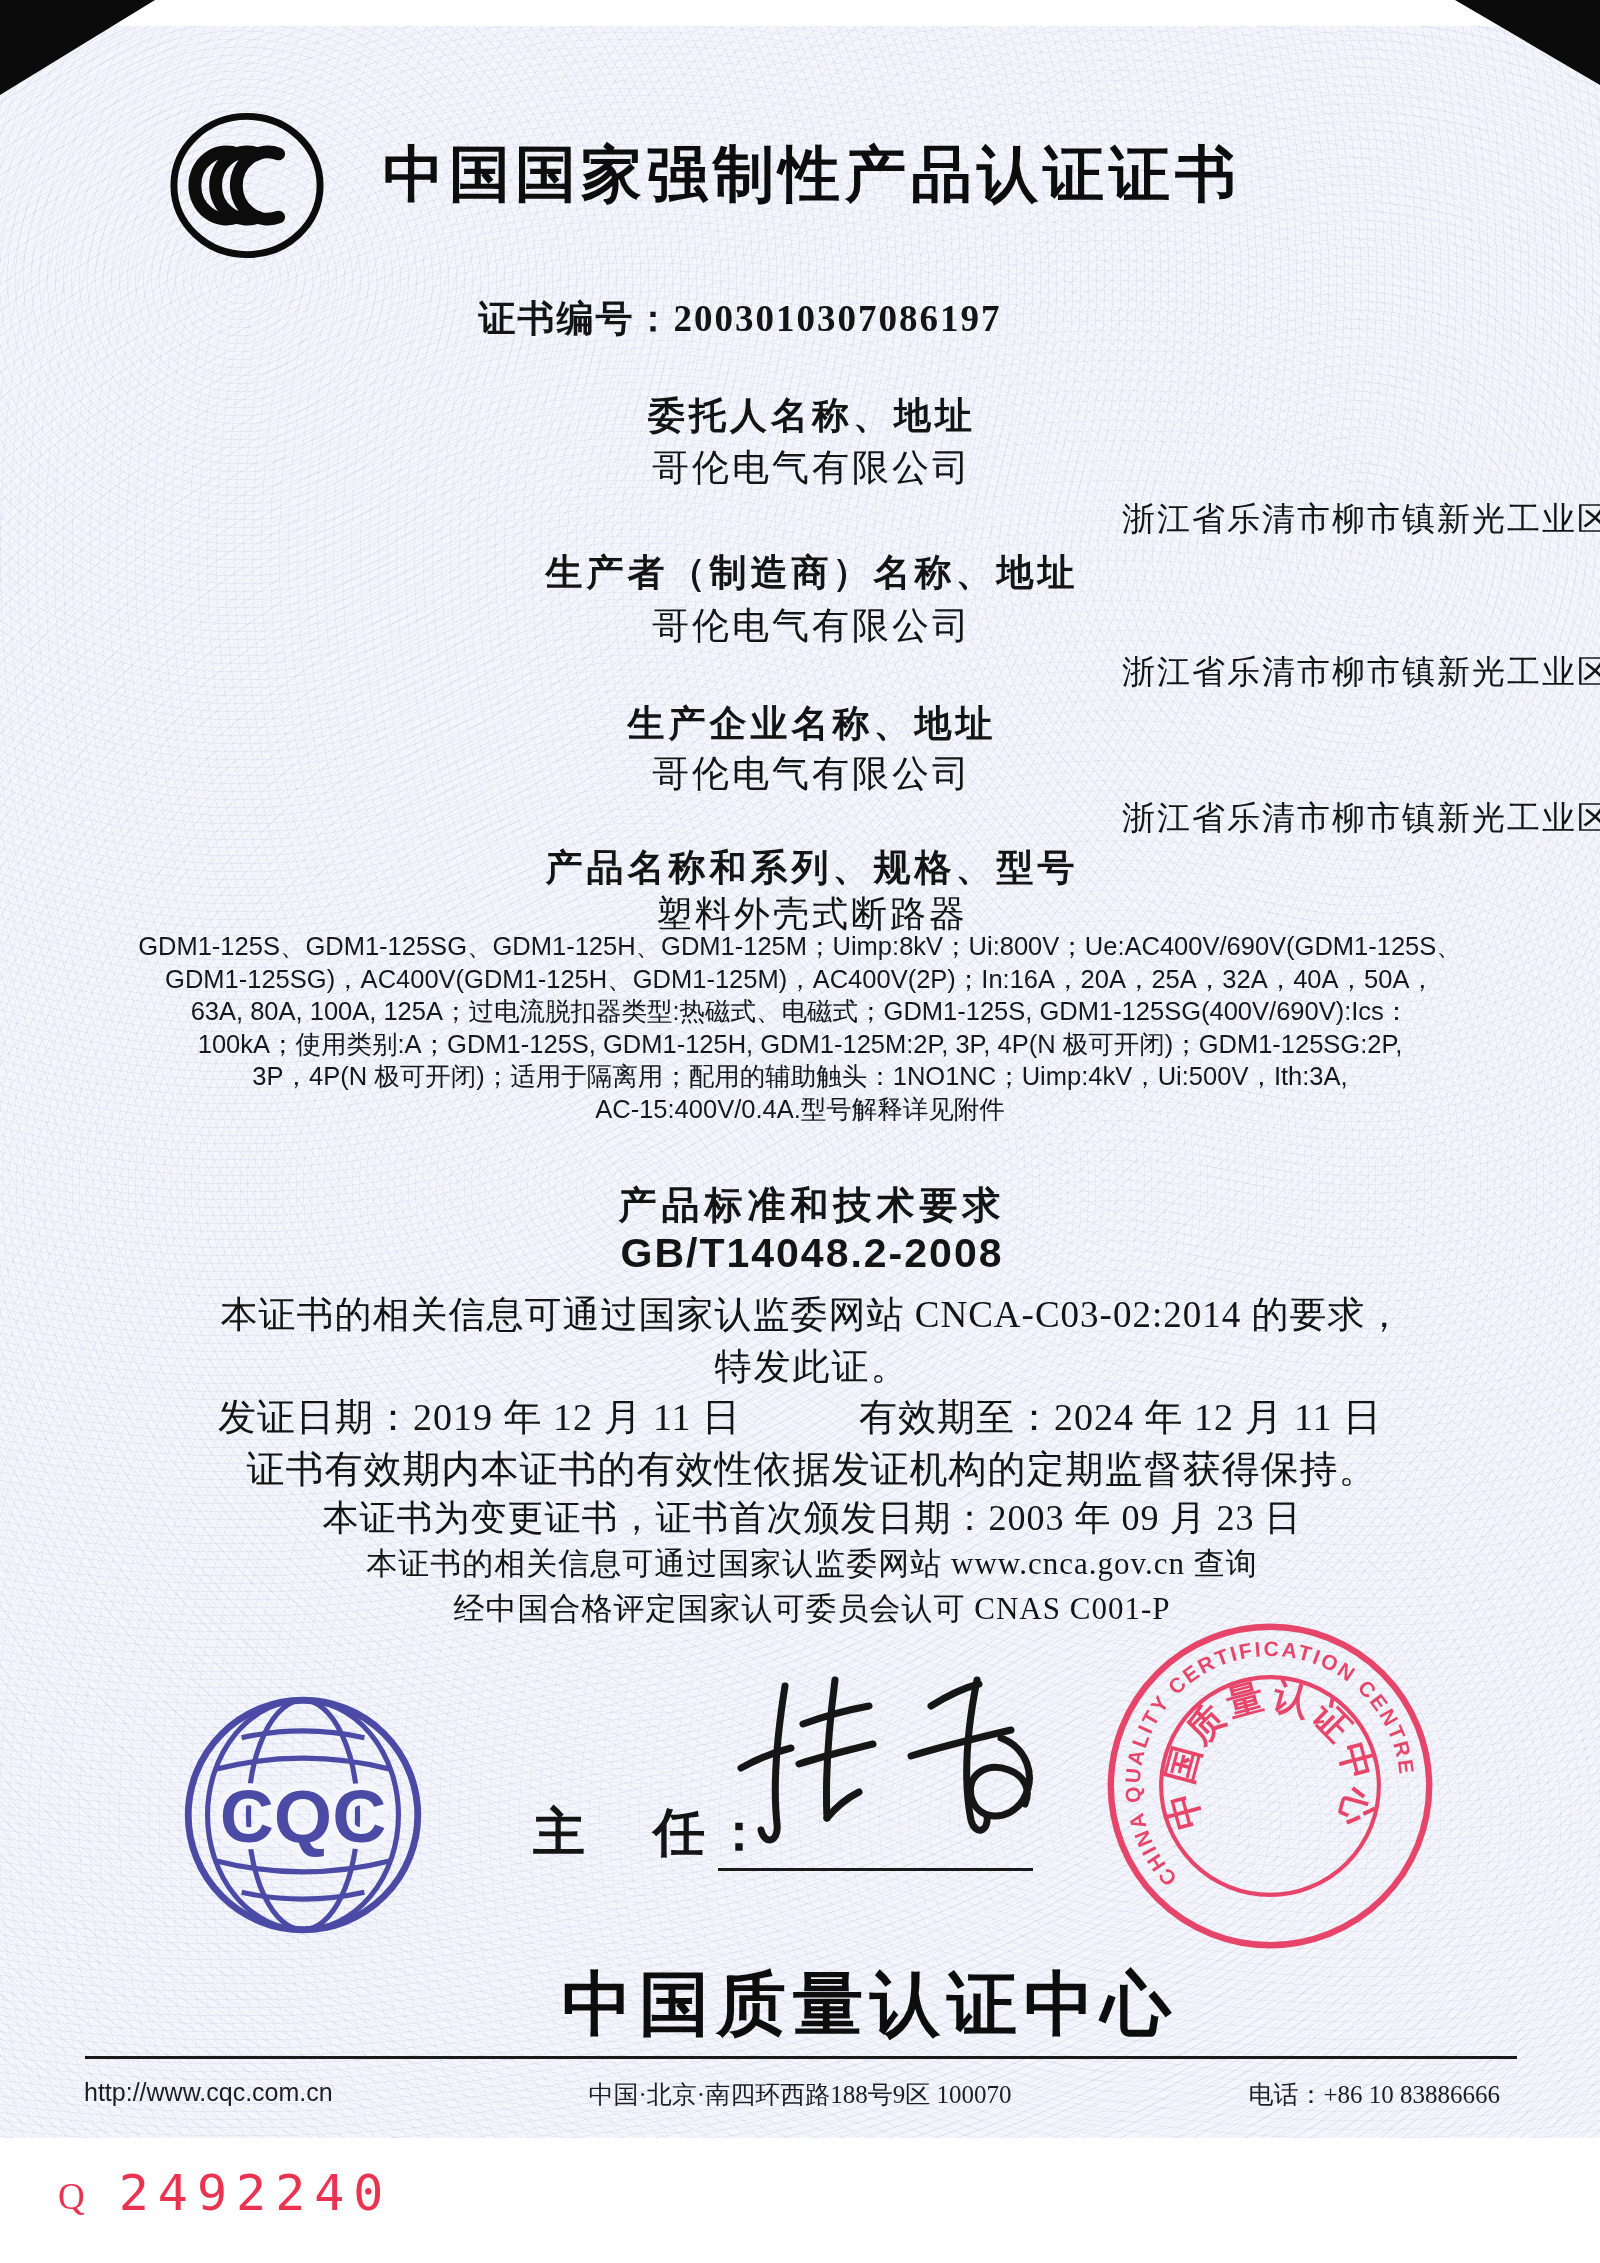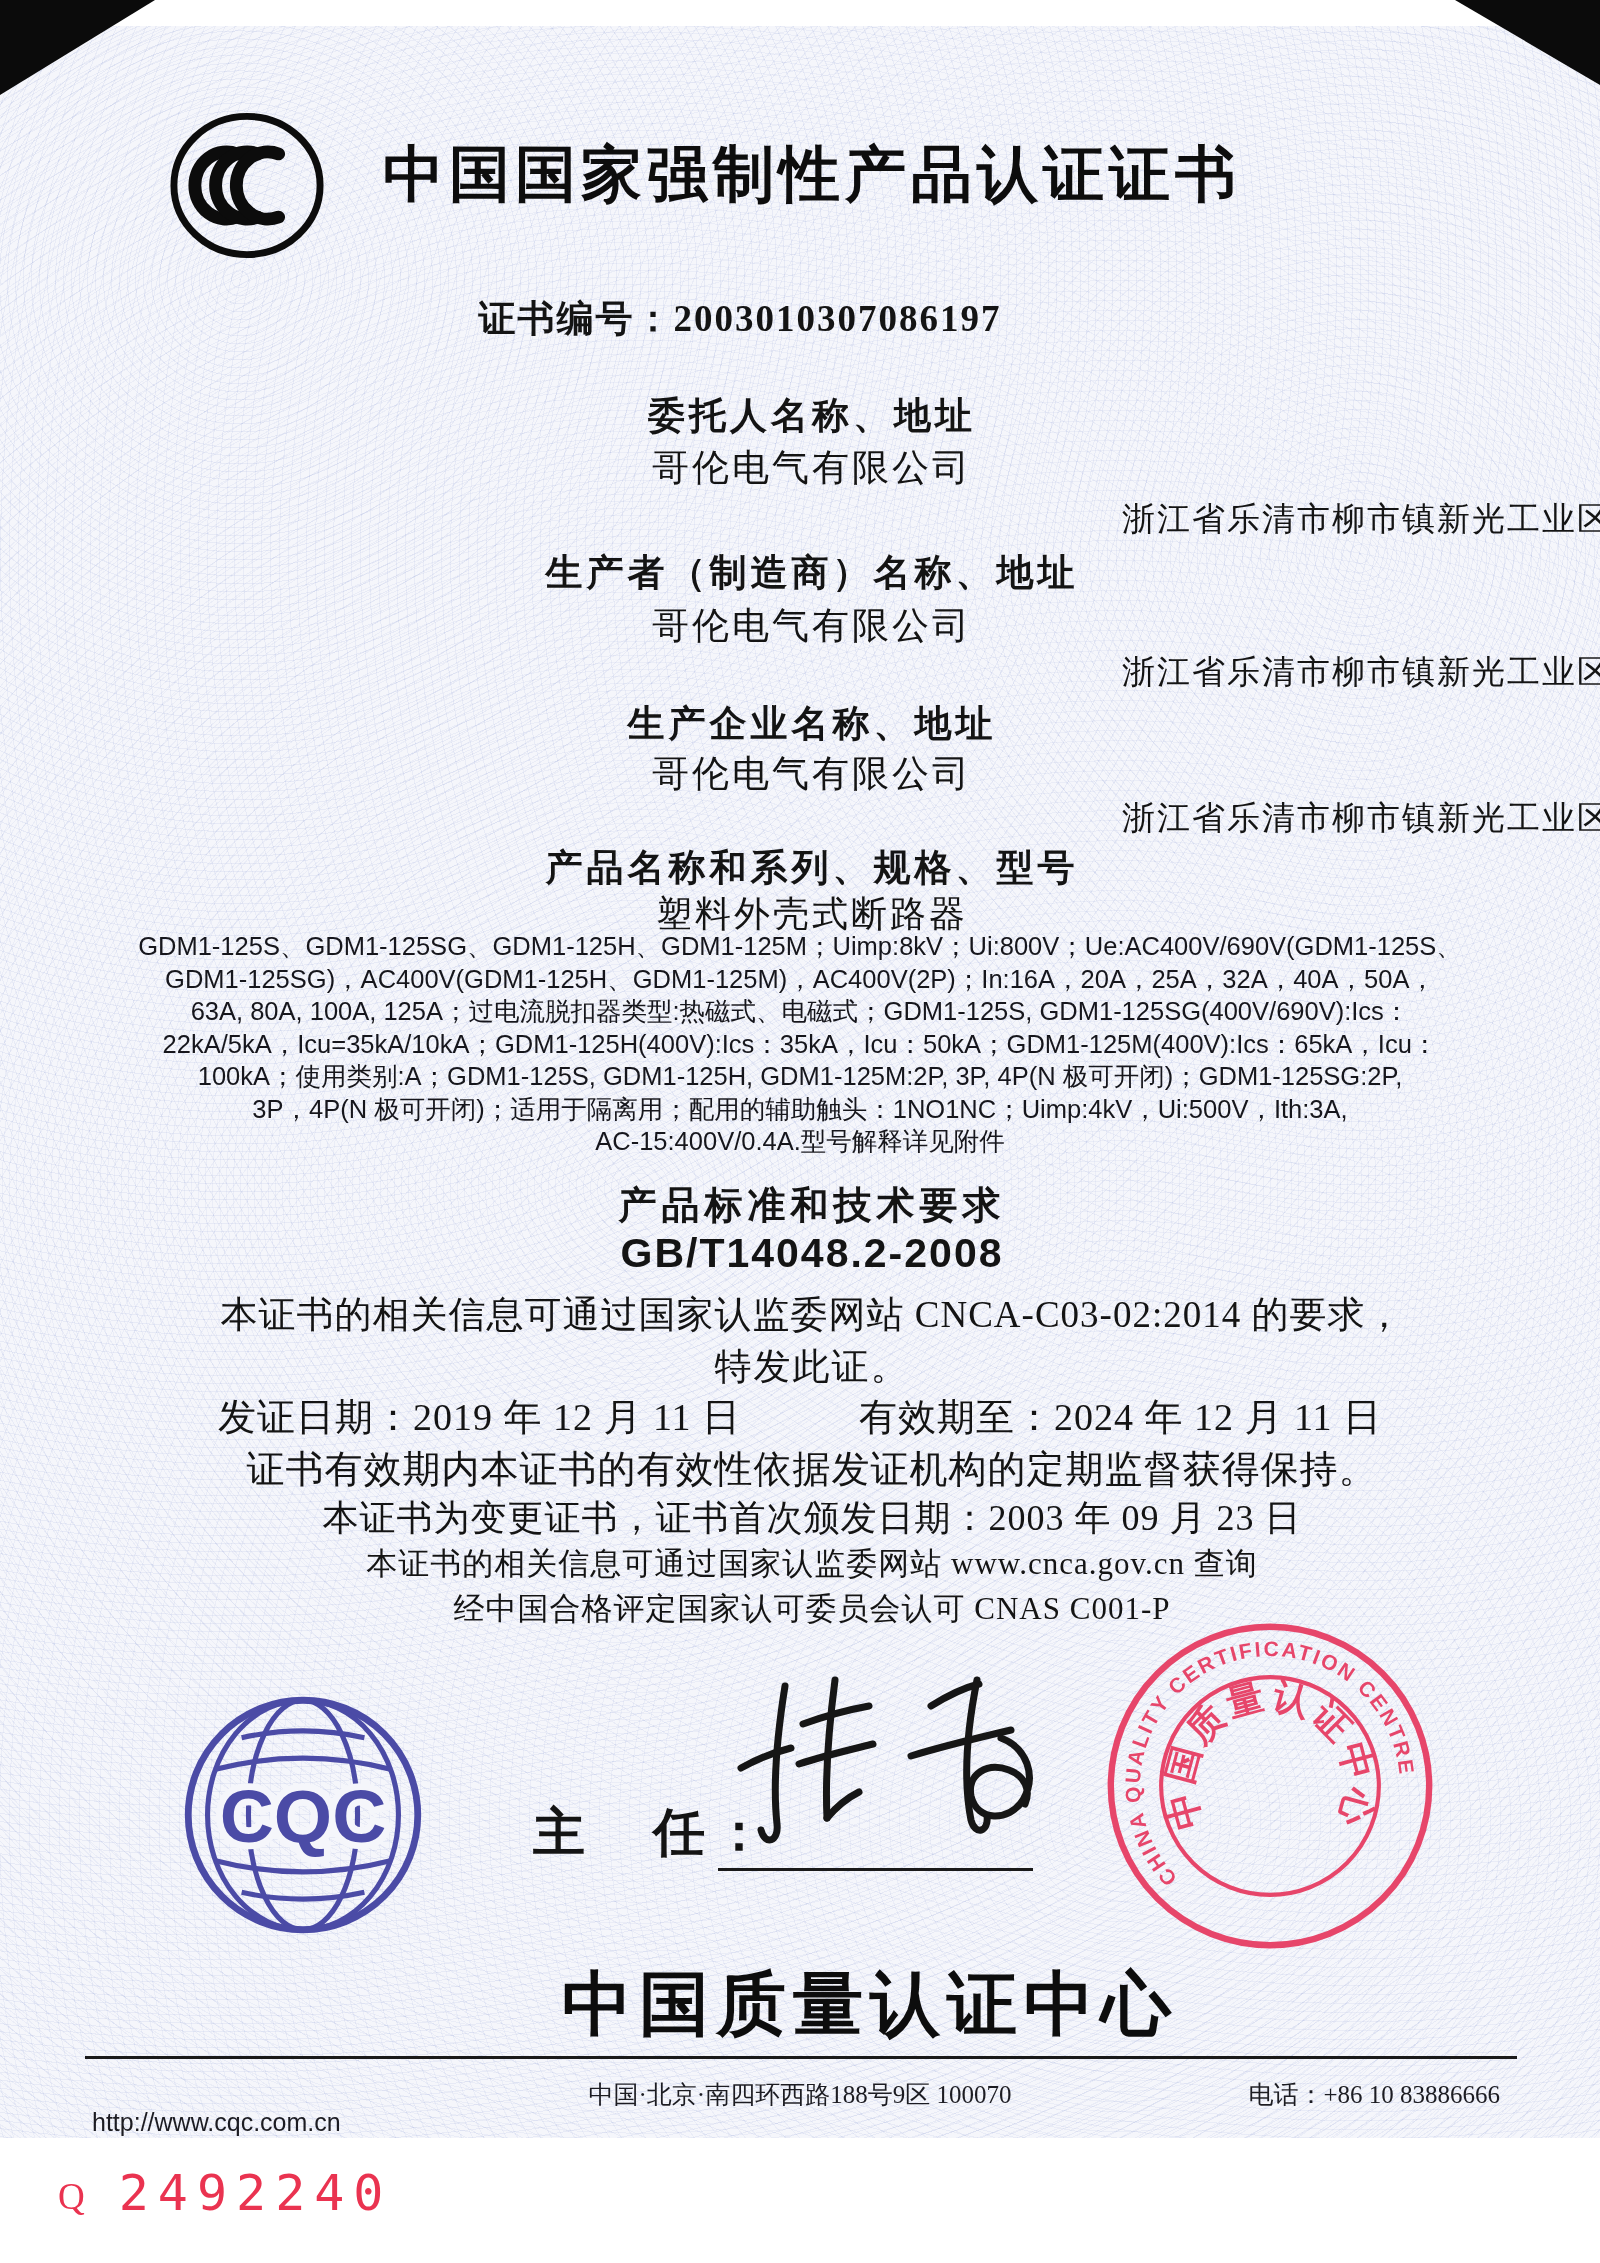--- a/index.html
+++ b/index.html
@@ -50,21 +50,21 @@
   .cqc-globe{position:absolute;left:178px;top:1690px;width:250px;height:250px;z-index:5;}
   .director{position:absolute;left:533px;top:1798px;font-size:52px;letter-spacing:8px;
     font-weight:bold;white-space:nowrap;z-index:5;}
   .signature{position:absolute;left:715px;top:1672px;width:380px;height:200px;z-index:6;}
   .sig-underline{position:absolute;left:718px;top:1868px;width:315px;height:3px;background:#1a1a1a;z-index:5;}
   .stamp{position:absolute;left:1098px;top:1614px;width:344px;height:344px;z-index:20;opacity:.93;}
   .org-title{top:1958px;font-size:70px;font-weight:700;letter-spacing:7px;transform:translateX(58px);
     font-family:"Liberation Sans","DejaVu Sans",sans-serif;color:#0d0d0d;}
   .footer-rule{position:absolute;left:85px;top:2056px;width:1432px;height:3px;background:#1a1a1a;}
   .footer-item{position:absolute;top:2078px;font-size:25px;white-space:nowrap;color:#1c1c22;}
-  .fw{left:92px;font-family:"Liberation Sans","DejaVu Sans",sans-serif;margin-top:30px;}
+  .fw{left:84px;font-family:"Liberation Sans","DejaVu Sans",sans-serif;}
   .fa{left:0;width:100%;text-align:center;}
   .fp{right:100px;}
   .serial{position:absolute;left:58px;top:2168px;display:flex;align-items:flex-end;gap:34px;
     color:var(--serial-red);z-index:10;}
   .serial .q{font-size:37px;font-family:"Liberation Serif",serif;line-height:1;padding-bottom:3px;}
   .serial .num{font-size:50px;font-family:"DejaVu Sans Mono","Liberation Mono",monospace;
     letter-spacing:9px;line-height:1;}
   .ccc-logo{position:absolute;left:168px;top:108px;width:158px;height:155px;z-index:5;}
   svg text{user-select:none;}
   .stamp-text{fill:var(--stamp-red);}
@@ -102,21 +102,20 @@
 <div class="line value" style="top:749px">哥伦电气有限公司</div>
 <div class="line addr" style="top:796px">浙江省乐清市柳市镇新光工业区</div>
 
 <div class="line heading" style="top:843px">产品名称和系列、规格、型号</div>
 <div class="line value" style="top:890px;font-size:36px">塑料外壳式断路器</div>
 
 <div class="spec">
   <div>GDM1-125S、GDM1-125SG、GDM1-125H、GDM1-125M；Uimp:8kV；Ui:800V；Ue:AC400V/690V(GDM1-125S、</div>
   <div>GDM1-125SG)，AC400V(GDM1-125H、GDM1-125M)，AC400V(2P)；In:16A，20A，25A，32A，40A，50A，</div>
   <div>63A, 80A, 100A, 125A；过电流脱扣器类型:热磁式、电磁式；GDM1-125S, GDM1-125SG(400V/690V):Ics：</div>
-  <div>22kA/5kA，Icu=35kA/10kA；GDM1-125H(400V):Ics：35kA，Icu：50kA；GDM1-125M(400V):Ics：65kA，Icu：</div>
   <div>100kA；使用类别:A；GDM1-125S, GDM1-125H, GDM1-125M:2P, 3P, 4P(N 极可开闭)；GDM1-125SG:2P,</div>
   <div>3P，4P(N 极可开闭)；适用于隔离用；配用的辅助触头：1NO1NC；Uimp:4kV，Ui:500V，Ith:3A,</div>
   <div>AC-15:400V/0.4A.型号解释详见附件</div>
 </div>
 
 <div class="line std-h">产品标准和技术要求</div>
 <div class="line std-v">GB/T14048.2-2008</div>
 
 <div class="line conf1">本证书的相关信息可通过国家认监委网站 CNCA-C03-02:2014 的要求，</div>
 <div class="line conf2">特发此证。</div>

